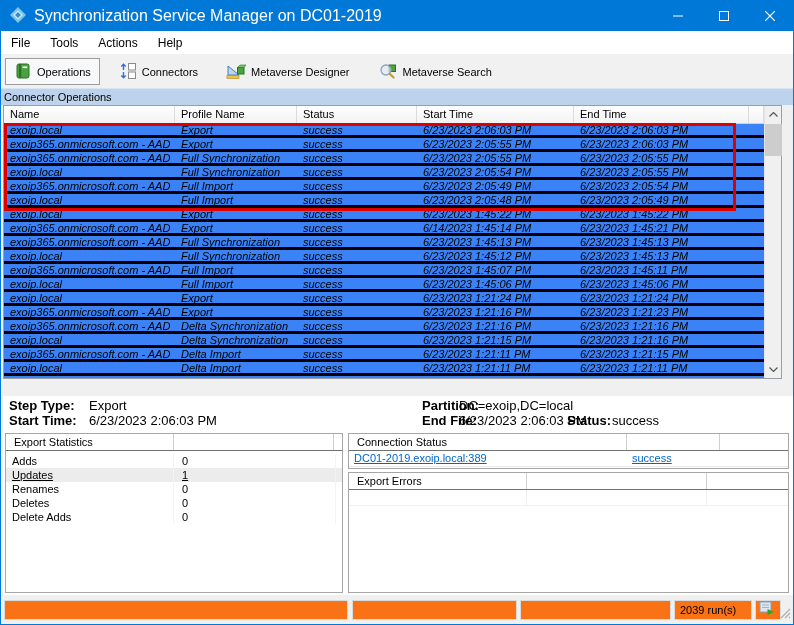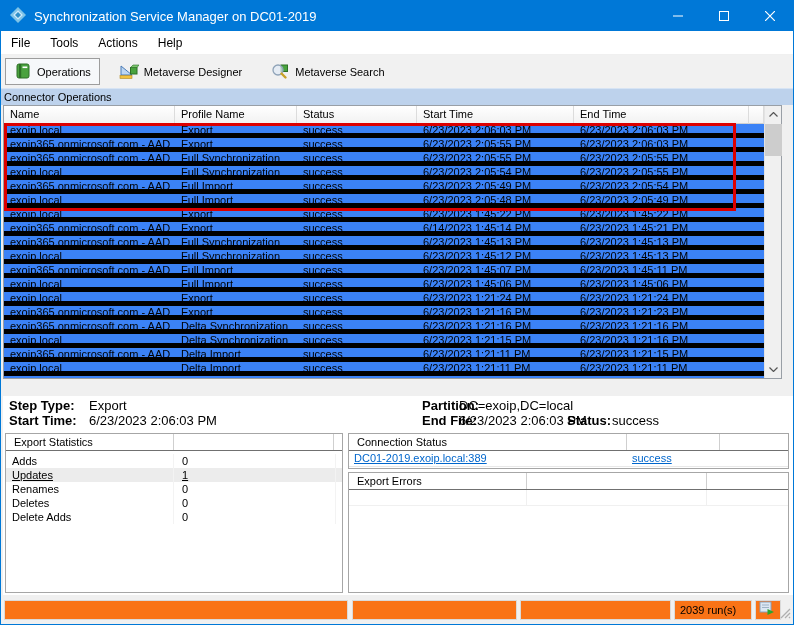--- a/index.html
+++ b/index.html
@@ -3,21 +3,21 @@
 <meta charset="utf-8">
 <style>
   * { box-sizing: border-box; }
   html,body { margin:0; padding:0; }
   body { font-family: "Liberation Sans", sans-serif; font-size: 11px; color:#000; background:#555; }
   .window { position:relative; width:794px; height:625px; background:#f0f0f0; border:1px solid #0078d7; overflow:hidden; }
 
   
   .titlebar { position:absolute; top:0; left:0; width:100%; height:30px; background:#0078d7; display:flex; align-items:center; }
   .titlebar .app-ic { margin:0 8px 0 9px; flex:0 0 auto; }
-  .titlebar .ttl { color:#fff; font-size:13px; white-space:nowrap; }
+  .titlebar .ttl { color:#fff; font-size:16px; white-space:nowrap; }
   .win-controls { position:absolute; right:0; top:0; height:30px; display:flex; }
   .wc { width:46px; height:30px; display:flex; align-items:center; justify-content:center; }
 
   
   .menubar { position:absolute; top:30px; left:0; width:100%; height:24px; background:#ffffff; display:flex; align-items:center; border-bottom:1px solid #f0f0f0; }
   .menu-item { padding:0 10px; font-size:12px; line-height:24px; }
 
   
   .toolbar { position:absolute; top:54px; left:0; width:100%; height:33px; background:#f1f1f1; display:flex; align-items:center; }
   .tb-btn { display:flex; align-items:center; gap:5px; height:27px; padding:0 8px; margin-left:4px; border:1px solid transparent; font-size:11px; white-space:nowrap; }
@@ -26,21 +26,21 @@
 
   
   .section-bar { position:absolute; top:87px; left:0; width:100%; height:17px; background:#bdd2ec; border-top:1px solid #d7e4f4; line-height:16px; padding-left:3px; }
 
   
   .listview { position:absolute; top:104px; left:2px; width:779px; height:274px; background:#3b82f6; border:1px solid #999fa6; }
   .lv-header { position:absolute; top:0; left:0; right:17px; height:18px; display:flex; }
   .lv-hcell { border-right:1px solid #dcdcdc; border-bottom:1px solid #d0d0d0; background:linear-gradient(#ffffff,#f2f2f2); padding-left:6px; line-height:17px; white-space:nowrap; overflow:hidden; }
   .col-name{width:171px;} .col-profile{width:122px;} .col-status{width:120px;} .col-start{width:157px;} .col-end{width:175px;} .col-fill{flex:1;}
   .lv-body { position:absolute; top:18px; left:0; right:17px; bottom:0; overflow:hidden; }
-  .lv-row { display:flex; height:14px; border-bottom:5px solid #000000; }
+  .lv-row { display:flex; height:14px; border-bottom:3px solid #000000;font-style:italic; }
   .lv-cell { padding-left:6px; line-height:13px; white-space:nowrap; overflow:hidden; font-size:11px; }
   .red-box { position:absolute; left:0; top:17px; width:732px; height:88px; border:3px solid #dd0000; z-index:5; pointer-events:none; }
   .vscroll { position:absolute; top:0; right:0; width:17px; height:100%; background:#f0f0f0; border-left:1px solid #e3e3e3; }
   .varr { position:absolute; left:0; width:17px; height:17px; display:flex; align-items:center; justify-content:center; }
   .varr.up{top:0;} .varr.down{bottom:0;}
   .vthumb { position:absolute; top:18px; left:0; width:17px; height:32px; background:#cdcdcd; }
 
   
   .details-bar { position:absolute; top:379px; left:0; width:100%; height:16px; background:#bdd2ec; line-height:15px; padding-left:4px; }
   .details-back { position:absolute; top:395px; left:2px; width:790px; height:199px; background:#ffffff; }
@@ -111,20 +111,31 @@
         <svg width="18" height="18" viewBox="0 0 18 18">
             <rect x="3" y="2" width="12" height="14" rx="2" fill="#4aa23e" stroke="#2d7026"></rect>
             <rect x="5" y="2" width="2.2" height="14" fill="#2d7026"></rect>
             <rect x="8.5" y="4.5" width="4.8" height="1.6" fill="#fff"></rect>
           </svg>
       </span>
       <span>Operations</span>
     </div>
     <div class="tb-btn">
       <span>
+        <svg width="18" height="18" viewBox="0 0 18 18">
+            <rect x="9.5" y="1.5" width="7" height="6.5" fill="#fff" stroke="#8a8a8a"></rect>
+            <rect x="9.5" y="10" width="7" height="6.5" fill="#fff" stroke="#8a8a8a"></rect>
+            <path d="M4.5 8 V2.5 M2.3 4.5 L4.5 2.3 L6.7 4.5" stroke="#2f6fd6" fill="none" stroke-width="1.4"></path>
+            <path d="M4.5 10 V15.5 M2.3 13.5 L4.5 15.7 L6.7 13.5" stroke="#2f6fd6" fill="none" stroke-width="1.4"></path>
+          </svg>
+      </span>
+      <span>Connectors</span>
+    </div>
+    <div class="tb-btn">
+      <span>
         <svg width="20" height="18" viewBox="0 0 20 18">
             <path d="M2 13 L13 13 L2 4 Z" fill="#bcd6f2" stroke="#4a7ab5"></path>
             <rect x="1" y="13.5" width="12" height="3" fill="#f2c23e" stroke="#b08820" stroke-width=".6"></rect>
             <rect x="11.5" y="5.5" width="6.5" height="6.5" fill="#49a33e" stroke="#2d7026"></rect>
             <path d="M11.5 5.5 L14 3 L20 3 L18 5.5 Z" fill="#7cc56f" stroke="#2d7026" stroke-width=".6"></path>
           </svg>
       </span>
       <span>Metaverse Designer</span>
     </div>
     <div class="tb-btn">

